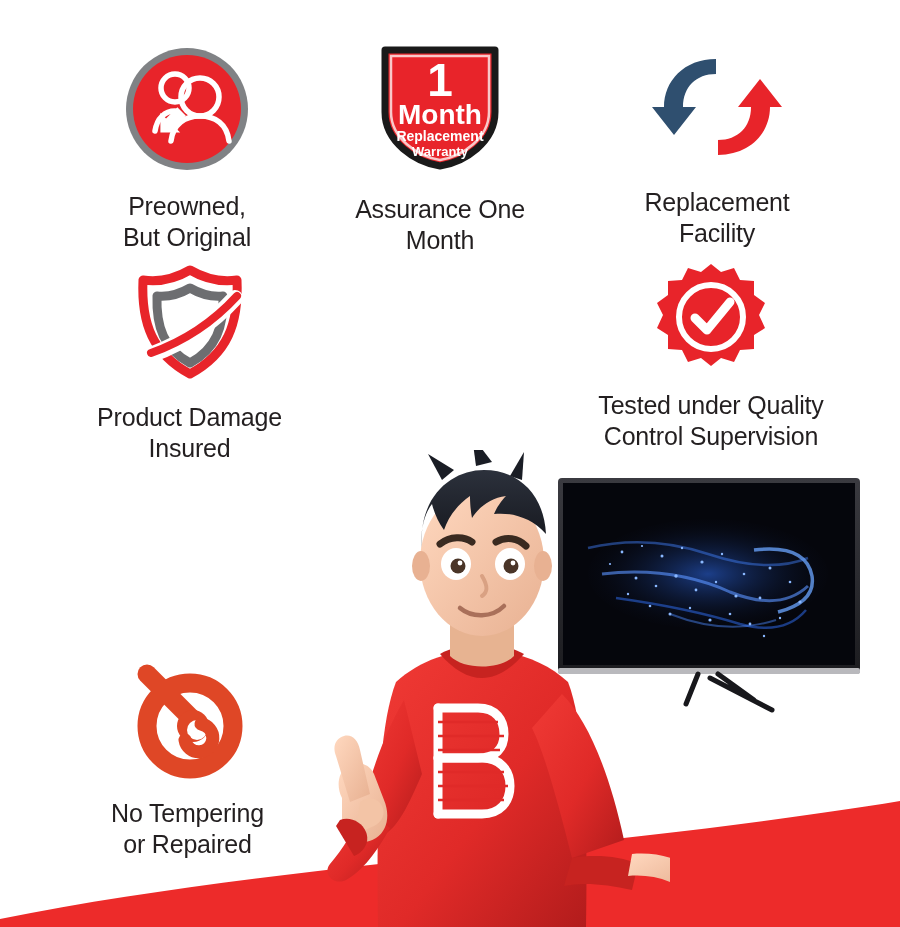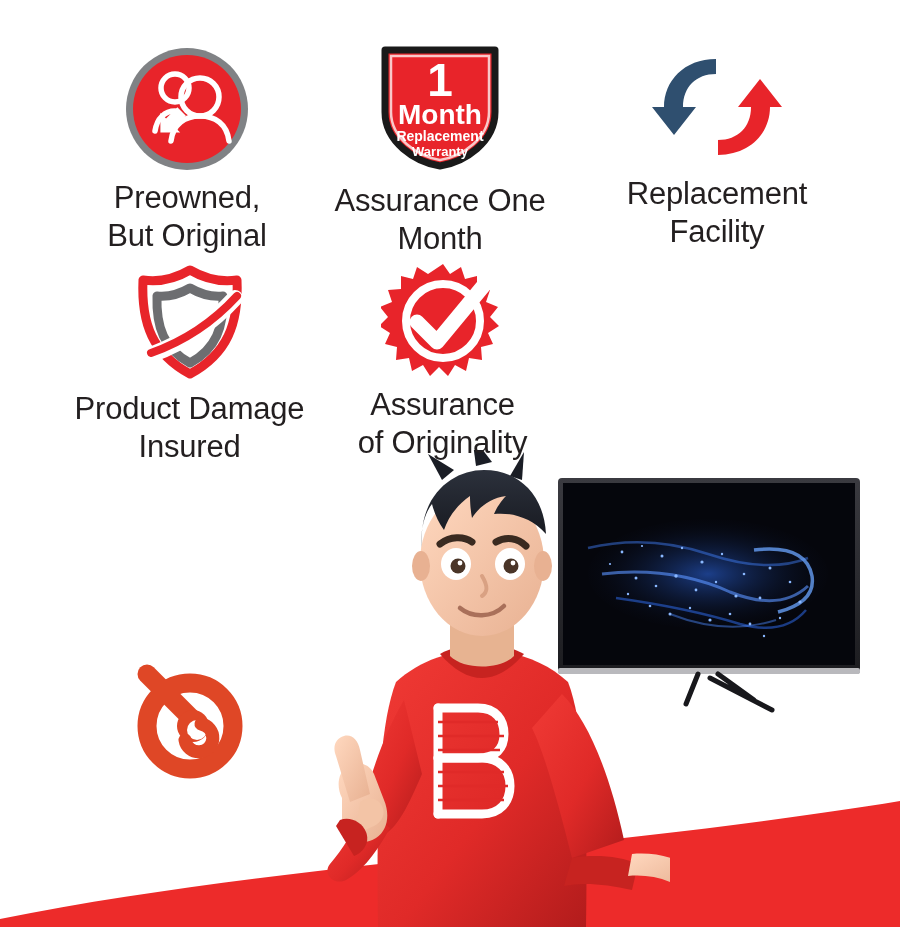--- a/index.html
+++ b/index.html
@@ -14,26 +14,26 @@
 
   
   .wave{position:absolute;left:0;bottom:0;width:900px;height:190px;z-index:1;pointer-events:none;}
 
   
   .cell{position:absolute;display:flex;flex-direction:column;align-items:center;z-index:4;}
   .icon-wrap{display:flex;align-items:center;justify-content:center;}
   .cap{
     text-align:center;
     color:#231f20;
-    font-size:31px;
+    font-size:25px;
     line-height:1.22;
     font-weight:400;
     letter-spacing:-0.2px;
     white-space:pre-line;
-    margin-top:6px;
+    margin-top:18px;
   }
 
   
   #c-preowned{left:62px;top:45px;width:250px;}
   #c-warranty{left:330px;top:40px;width:220px;}
   #c-replacement{left:592px;top:45px;width:250px;}
   
   #c-damage{left:62px;top:262px;width:255px;}
   #c-assurance{left:340px;top:262px;width:205px;}
   #c-tested{left:566px;top:262px;width:290px;}
@@ -101,46 +101,46 @@
         <path d="M63 8 C46 18 30 20 16 18 c-2 44 10 74 47 94 37 -20 49 -50 47 -94 -14 2 -30 0 -47 -10 Z" fill="none" stroke="#e8242a" stroke-width="9" stroke-linejoin="round"></path>
         <path d="M63 26 C51 33 40 35 30 34 c-1 31 7 53 33 67 26 -14 34 -36 33 -67 -10 1 -21 -1 -33 -8 Z" fill="none" stroke="#6d6e71" stroke-width="9" stroke-linejoin="round"></path>
         <path d="M108 36 C86 60 58 80 26 92" stroke="#ffffff" stroke-width="16" fill="none" stroke-linecap="round"></path>
         <path d="M110 34 C88 58 58 79 24 91" stroke="#e8242a" stroke-width="8" fill="none" stroke-linecap="round"></path>
       </svg>
     </div>
     <div class="cap">Product Damage
 Insured</div>
   </div>
 
-  <div class="cell" id="c-assurance">
-    <div class="icon-wrap">
-      <svg width="124" height="118" viewBox="0 0 124 118">
-        <g id="burst" fill="#e8242a">
-          <path d="M62 2 l7 10 11 -7 4 12 12 -3 0 13 13 1 -4 12 12 5 -8 10 9 9 -11 7 5 11 -12 3 1 13 -13 -2 -3 13 -11 -6 -7 11 -9 -9 -9 9 -7 -11 -11 6 -3 -13 -13 2 1 -13 -12 -3 5 -11 -11 -7 9 -9 -8 -10 12 -5 -4 -12 13 -1 0 -13 12 3 4 -12 11 7 Z"></path>
-        </g>
-        <circle cx="62" cy="59" r="37" fill="none" stroke="#ffffff" stroke-width="8"></circle>
-        <path d="M36 60 L56 80 L104 22" fill="none" stroke="#ffffff" stroke-width="15" stroke-linecap="round" stroke-linejoin="round"></path>
-      </svg>
-    </div>
-    <div class="cap">Assurance
-of Originality</div>
-  </div>
-
+
+  <div class="cell" id="c-tested">
+    <div class="icon-wrap">
+      <svg width="110" height="110" viewBox="0 0 110 110">
+        <path d="M55 2 l10 8 13 -4 6 12 14 1 0 14 11 8 -6 12 6 13 -11 7 0 14 -14 1 -6 12 -13 -4 -10 8 -10 -8 -13 4 -6 -12 -14 -1 0 -14 -11 -7 6 -13 -6 -12 11 -8 0 -14 14 -1 6 -12 13 4 Z" fill="#e8242a"></path>
+        <circle cx="55" cy="55" r="32" fill="none" stroke="#ffffff" stroke-width="6"></circle>
+        <path d="M39 56 L51 68 L74 40" fill="none" stroke="#ffffff" stroke-width="9" stroke-linecap="round" stroke-linejoin="round"></path>
+      </svg>
+    </div>
+    <div class="cap">Tested under Quality
+Control Supervision</div>
+  </div>
 
 
   <div class="cell" id="c-tamper">
     <div class="icon-wrap">
       <svg width="122" height="118" viewBox="0 0 122 118">
         <circle cx="63" cy="64" r="43" fill="none" stroke="#df4726" stroke-width="19"></circle>
         <path d="M20 12 L66 58" stroke="#df4726" stroke-width="19" stroke-linecap="round" fill="none"></path>
         <path d="M66 48 a16 16 0 1 0 0 32 a16 16 0 1 0 0 -32 Z" fill="#df4726"></path>
         <circle cx="70" cy="68" r="10" fill="#ffffff"></circle>
         <path d="M74 62 a14 14 0 1 1 -16 16" fill="none" stroke="#df4726" stroke-width="13" stroke-linecap="round"></path>
       </svg>
     </div>
+    <div class="cap">No Tempering
+or Repaired</div>
   </div>
 
   <div class="hero">
 
     <div class="tv">
       <svg width="310" height="245" viewBox="0 0 310 245">
         <defs>
           <radialGradient id="swirlGlow" cx="50%" cy="50%" r="55%">
             <stop offset="0%" stop-color="#2f6df0" stop-opacity="0.55"></stop>
             <stop offset="100%" stop-color="#05060c" stop-opacity="0"></stop>

